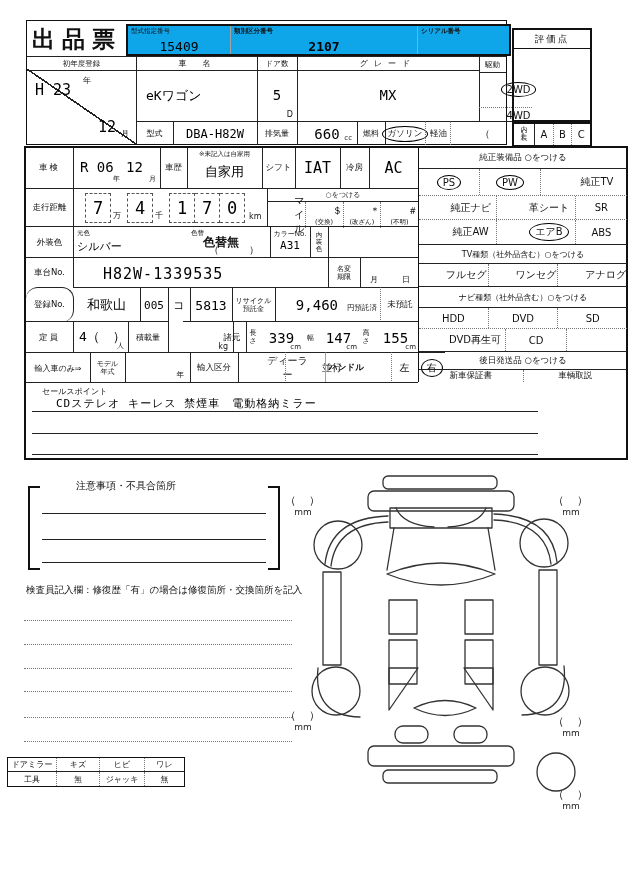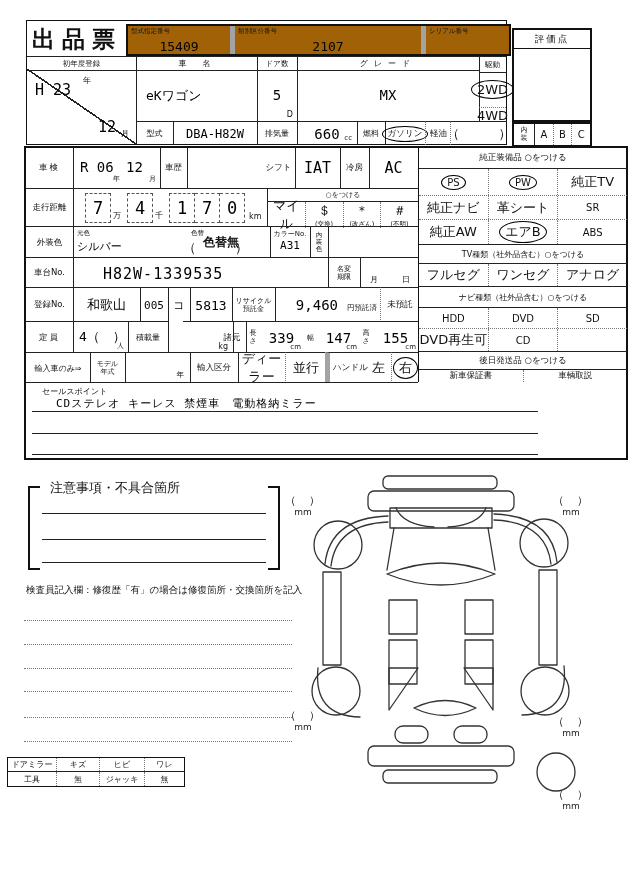--- a/index.html
+++ b/index.html
@@ -1,26 +1,26 @@
 <!DOCTYPE html>
 <html><head>
 <meta charset="utf-8">
 <style>
   html,body{margin:0;padding:0;background:#fff;}
   .sheet{position:relative;width:640px;height:880px;background:#fff;color:#111;
          font-family:"DejaVu Sans","Liberation Sans",sans-serif;overflow:hidden;}
   .ab{position:absolute;}
   .cc{display:flex;align-items:center;justify-content:center;text-align:center;}
   .bT{border-top:1px solid #222;}.bR{border-right:1px solid #222;}
-  .bB{border-bottom:1px solid #222;}.bL{border-left:5px solid #a3a3a3;}
+  .bB{border-bottom:1px solid #222;}.bL{border-left:1px solid #a3a3a3;font-weight:bold;}
   .dL{border-left:1px dotted #777;}.dT{border-top:1px dotted #777;}
   .box2{border:2px solid #111;}
   .box15{border:1.5px solid #111;}
   .f65{font-size:6.5px;}.f7{font-size:7px;}.f75{font-size:7.5px;}.f8{font-size:8px;}
-  .f85{font-size:8.5px;}.f9{font-size:13px;}.f95{font-size:9.5px;}.f10{font-size:10px;}
+  .f85{font-size:8.5px;}.f9{font-size:10px;padding-left:26px;}.f95{font-size:9.5px;}.f10{font-size:10px;}
   .f11{font-size:11px;}.f12{font-size:12px;}.f13{font-size:13px;}.f14{font-size:14px;}
   .f15{font-size:15px;}
   .val{font-family:"DejaVu Sans Mono","Liberation Mono",monospace;color:#000;}
   .vstack{width:1.1em;line-height:1.12;word-break:break-all;text-align:center;margin:0 auto;}
   .w2{width:2.2em;line-height:1.2;word-break:break-all;text-align:center;margin:0 auto;}
   .w3{width:3.3em;line-height:1.2;word-break:break-all;text-align:center;margin:0 auto;}
   .w5{width:5.4em;line-height:1.2;word-break:break-all;text-align:center;margin:0 auto;}
   .circled{position:relative;display:inline-block;padding:0 2px;}
   .circled::after{content:"";position:absolute;inset:-2px -4px;border:1.7px solid #000;border-radius:50%;}
   .dbox{width:24px;height:28px;border:1.5px dashed #555;display:flex;align-items:center;
@@ -81,21 +81,21 @@
     <div class="ab cc f8 bT bR" style="left:330px;top:100px;width:28px;height:23px;">燃料</div>
     <div class="ab cc f85 bT" style="left:358px;top:100px;width:40px;height:23px;">
       <span class="circled">ガソリン</span>
     </div>
     <div class="ab cc f85 bT dL" style="left:398px;top:100px;width:25px;height:23px;">軽油</div>
     <div class="ab cc f9 bT dL" style="left:423px;top:100px;width:56px;height:23px;">（　　　）</div>
   </div>
 
   <div class="ab" style="left:32px;top:24px;font-size:23px;font-weight:bold;letter-spacing:7px;">出品票</div>
 
-  <div class="ab box2" style="left:126px;top:24px;width:381px;height:28px;background:#a16207;display:flex;">
+  <div class="ab box2" style="left:126px;top:24px;width:381px;height:28px;background:#0ea5e9;display:flex;">
     <div style="position:relative;width:102px;">
       <span class="ab f65" style="left:3px;top:1px;">型式指定番号</span>
       <div class="cc f13 val" style="width:100%;height:100%;padding-top:6px;">15409</div>
     </div>
     <div class="bL" style="position:relative;width:186px;">
       <span class="ab f65" style="left:3px;top:1px;">類別区分番号</span>
       <div class="cc f13 val" style="width:100%;height:100%;padding-top:6px;">2107</div>
     </div>
     <div class="bL" style="position:relative;flex:1;">
       <span class="ab f65" style="left:3px;top:1px;">シリアル番号</span>
@@ -120,20 +120,24 @@
   <div class="ab" style="left:24px;top:146px;width:600px;height:310px;border:2px solid #111;">
 
     <div class="ab cc f85 ls2 bR" style="left:0;top:0;width:47px;height:40px;">車検</div>
     <div class="ab bR" style="left:47px;top:0;width:87px;height:40px;">
       <span class="ab f14 val" style="left:7px;top:11px;">R 06</span>
       <span class="ab f7" style="left:40px;top:26px;">年</span>
       <span class="ab f14 val" style="left:53px;top:11px;">12</span>
       <span class="ab f7" style="right:4px;top:26px;">月</span>
     </div>
     <div class="ab cc f85 bR" style="left:134px;top:0;width:27px;height:40px;">車歴</div>
+    <div class="ab bR" style="left:161px;top:0;width:75px;height:40px;">
+      <div class="cc f65" style="padding-top:2px;">※未記入は自家用</div>
+      <div class="cc f13 val" style="height:26px;">自家用</div>
+    </div>
     <div class="ab cc f85 bR" style="left:236px;top:0;width:33px;height:40px;">シフト</div>
     <div class="ab cc f15 val bR" style="left:269px;top:0;width:45px;height:40px;">IAT</div>
     <div class="ab cc f85 bR" style="left:314px;top:0;width:29px;height:40px;">冷房</div>
     <div class="ab cc f15 val" style="left:343px;top:0;width:49px;height:40px;">AC</div>
 
     <div class="ab cc f85 bT bR" style="left:0;top:40px;width:47px;height:38px;">走行距離</div>
     <div class="ab bT bR" style="left:47px;top:40px;width:195px;height:38px;display:flex;align-items:center;padding-left:12px;box-sizing:border-box;">
       <div class="dbox val">7</div>
       <span class="f8" style="align-self:flex-end;margin:0 6px 5px 2px;">万</span>
       <div class="dbox val">4</div>
@@ -187,21 +191,21 @@
       <span class="ab f15 val" style="left:30px;top:7px;letter-spacing:1px;">H82W-1339535</span>
     </div>
     <div class="ab cc bT bR" style="left:302px;top:109px;width:32px;height:30px;">
         <div class="w2 f7">名変期限</div>
       </div>
     <div class="ab bT" style="left:334px;top:109px;width:58px;height:30px;">
       <span class="ab f8" style="left:10px;bottom:3px;">月</span>
       <span class="ab f8" style="right:8px;bottom:3px;">日</span>
     </div>
 
-    <div class="ab cc f85 bT bR" style="left:0;top:139px;width:47px;height:34px;">登録No.</div>
+    <div class="ab cc f85 bT bR" style="left:0;top:139px;width:47px;height:34px;border-radius:12px;">登録No.</div>
     <div class="ab cc f13 val bT bR" style="left:47px;top:139px;width:67px;height:34px;">和歌山</div>
     <div class="ab cc f11 val bT bR" style="left:114px;top:139px;width:28px;height:34px;">005</div>
     <div class="ab cc f11 val bT bR" style="left:142px;top:139px;width:22px;height:34px;">コ</div>
     <div class="ab cc f13 val bT bR" style="left:164px;top:139px;width:42px;height:34px;">5813</div>
     <div class="ab cc bT bR" style="left:206px;top:139px;width:43px;height:34px;">
         <div class="w5 f7">リサイクル預託金</div>
       </div>
     <div class="ab bT" style="left:249px;top:139px;width:105px;height:34px;">
       <span class="ab f14 val" style="right:42px;top:9px;">9,460</span>
       <span class="ab f75" style="right:3px;top:15px;">円預託済</span>

